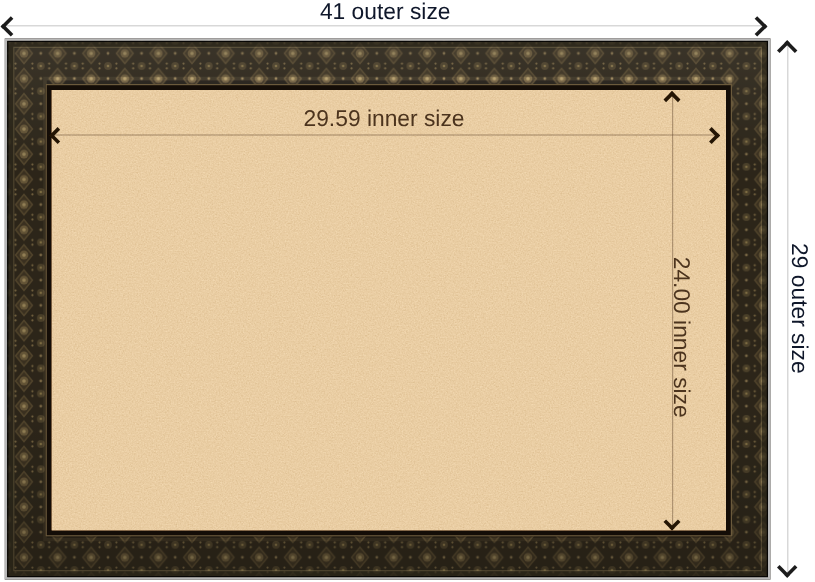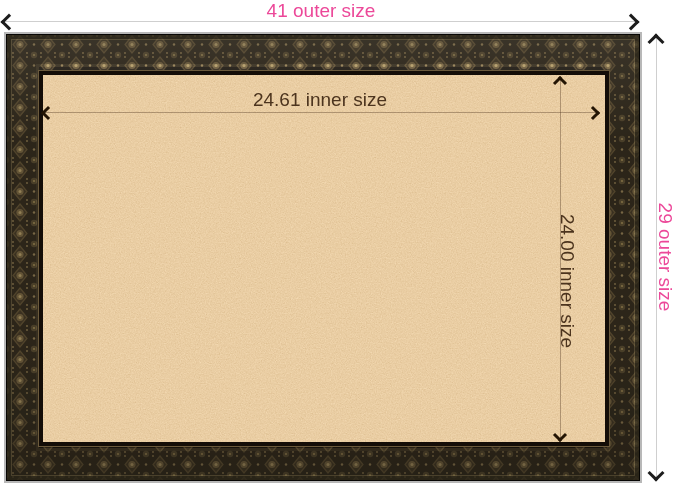--- a/index.html
+++ b/index.html
@@ -30,21 +30,21 @@
   }
   .cork{
     position:relative;width:100%;height:100%;background:#d79d63;overflow:hidden;
     box-shadow:inset 0 0 16px rgba(110,65,25,0.30);
   }
   .cork svg{position:absolute;left:0;top:0;width:100%;height:100%;display:block;}
   
   .dim-line{position:absolute;background:#cfcfcf;}
   .dim-line.inner{background:rgba(77,50,28,0.38);}
   .dim-label{
-    position:absolute;color:#ec4899;font-size:19px;line-height:21px;white-space:nowrap;
+    position:absolute;color:#0f172a;font-size:19px;line-height:21px;white-space:nowrap;
   }
   .dim-label.vert{writing-mode:vertical-rl;}
   .dim-label.inner{color:#4c341e;}
   .chev{position:absolute;box-sizing:border-box;width:12px;height:12px;border:0 solid #1c1c1c;}
   .chev.left {border-left-width:3px;border-bottom-width:3px;transform:rotate(45deg);}
   .chev.right{border-right-width:3px;border-top-width:3px;transform:rotate(45deg);}
   .chev.up   {border-left-width:3px;border-top-width:3px;transform:rotate(45deg);}
   .chev.down {border-right-width:3px;border-bottom-width:3px;transform:rotate(45deg);}
   .chev.small{width:10px;height:10px;border-color:#241504;}
   .chev.small.left,.chev.small.right,.chev.small.up,.chev.small.down{border-left-width:0;border-top-width:0;border-right-width:0;border-bottom-width:0;}
@@ -114,21 +114,21 @@
   <div class="dim-label" style="left:321px;top:0;transform:translateX(-50%);">41 outer size</div>
   <div class="dim-line" style="left:3px;top:21px;width:634px;height:1px;"></div>
   <span class="chev left" style="left:3px;top:16px;"></span>
   <span class="chev right" style="left:625px;top:16px;"></span>
 
   <div class="dim-label vert" style="left:655px;top:257px;transform:translateY(-50%);">29 outer size</div>
   <div class="dim-line" style="left:656px;top:35px;width:1px;height:444px;"></div>
   <span class="chev up" style="left:650px;top:36px;"></span>
   <span class="chev down" style="left:650px;top:467px;"></span>
 
-  <div class="dim-label inner" style="left:320px;top:89px;transform:translateX(-50%);">24.61 inner size</div>
+  <div class="dim-label inner" style="left:320px;top:89px;transform:translateX(-50%);">29.59 inner size</div>
   <div class="dim-line inner" style="left:43px;top:112px;width:555px;height:1px;"></div>
   <span class="chev small left" style="left:43px;top:108px;"></span>
   <span class="chev small right" style="left:588px;top:108px;"></span>
 
   <div class="dim-label inner vert" style="left:557px;top:281px;transform:translateY(-50%);">24.00 inner size</div>
   <div class="dim-line inner" style="left:560px;top:77px;width:1px;height:363px;"></div>
   <span class="chev small up" style="left:555px;top:78px;"></span>
   <span class="chev small down" style="left:555px;top:430px;"></span>
 
 </div>

